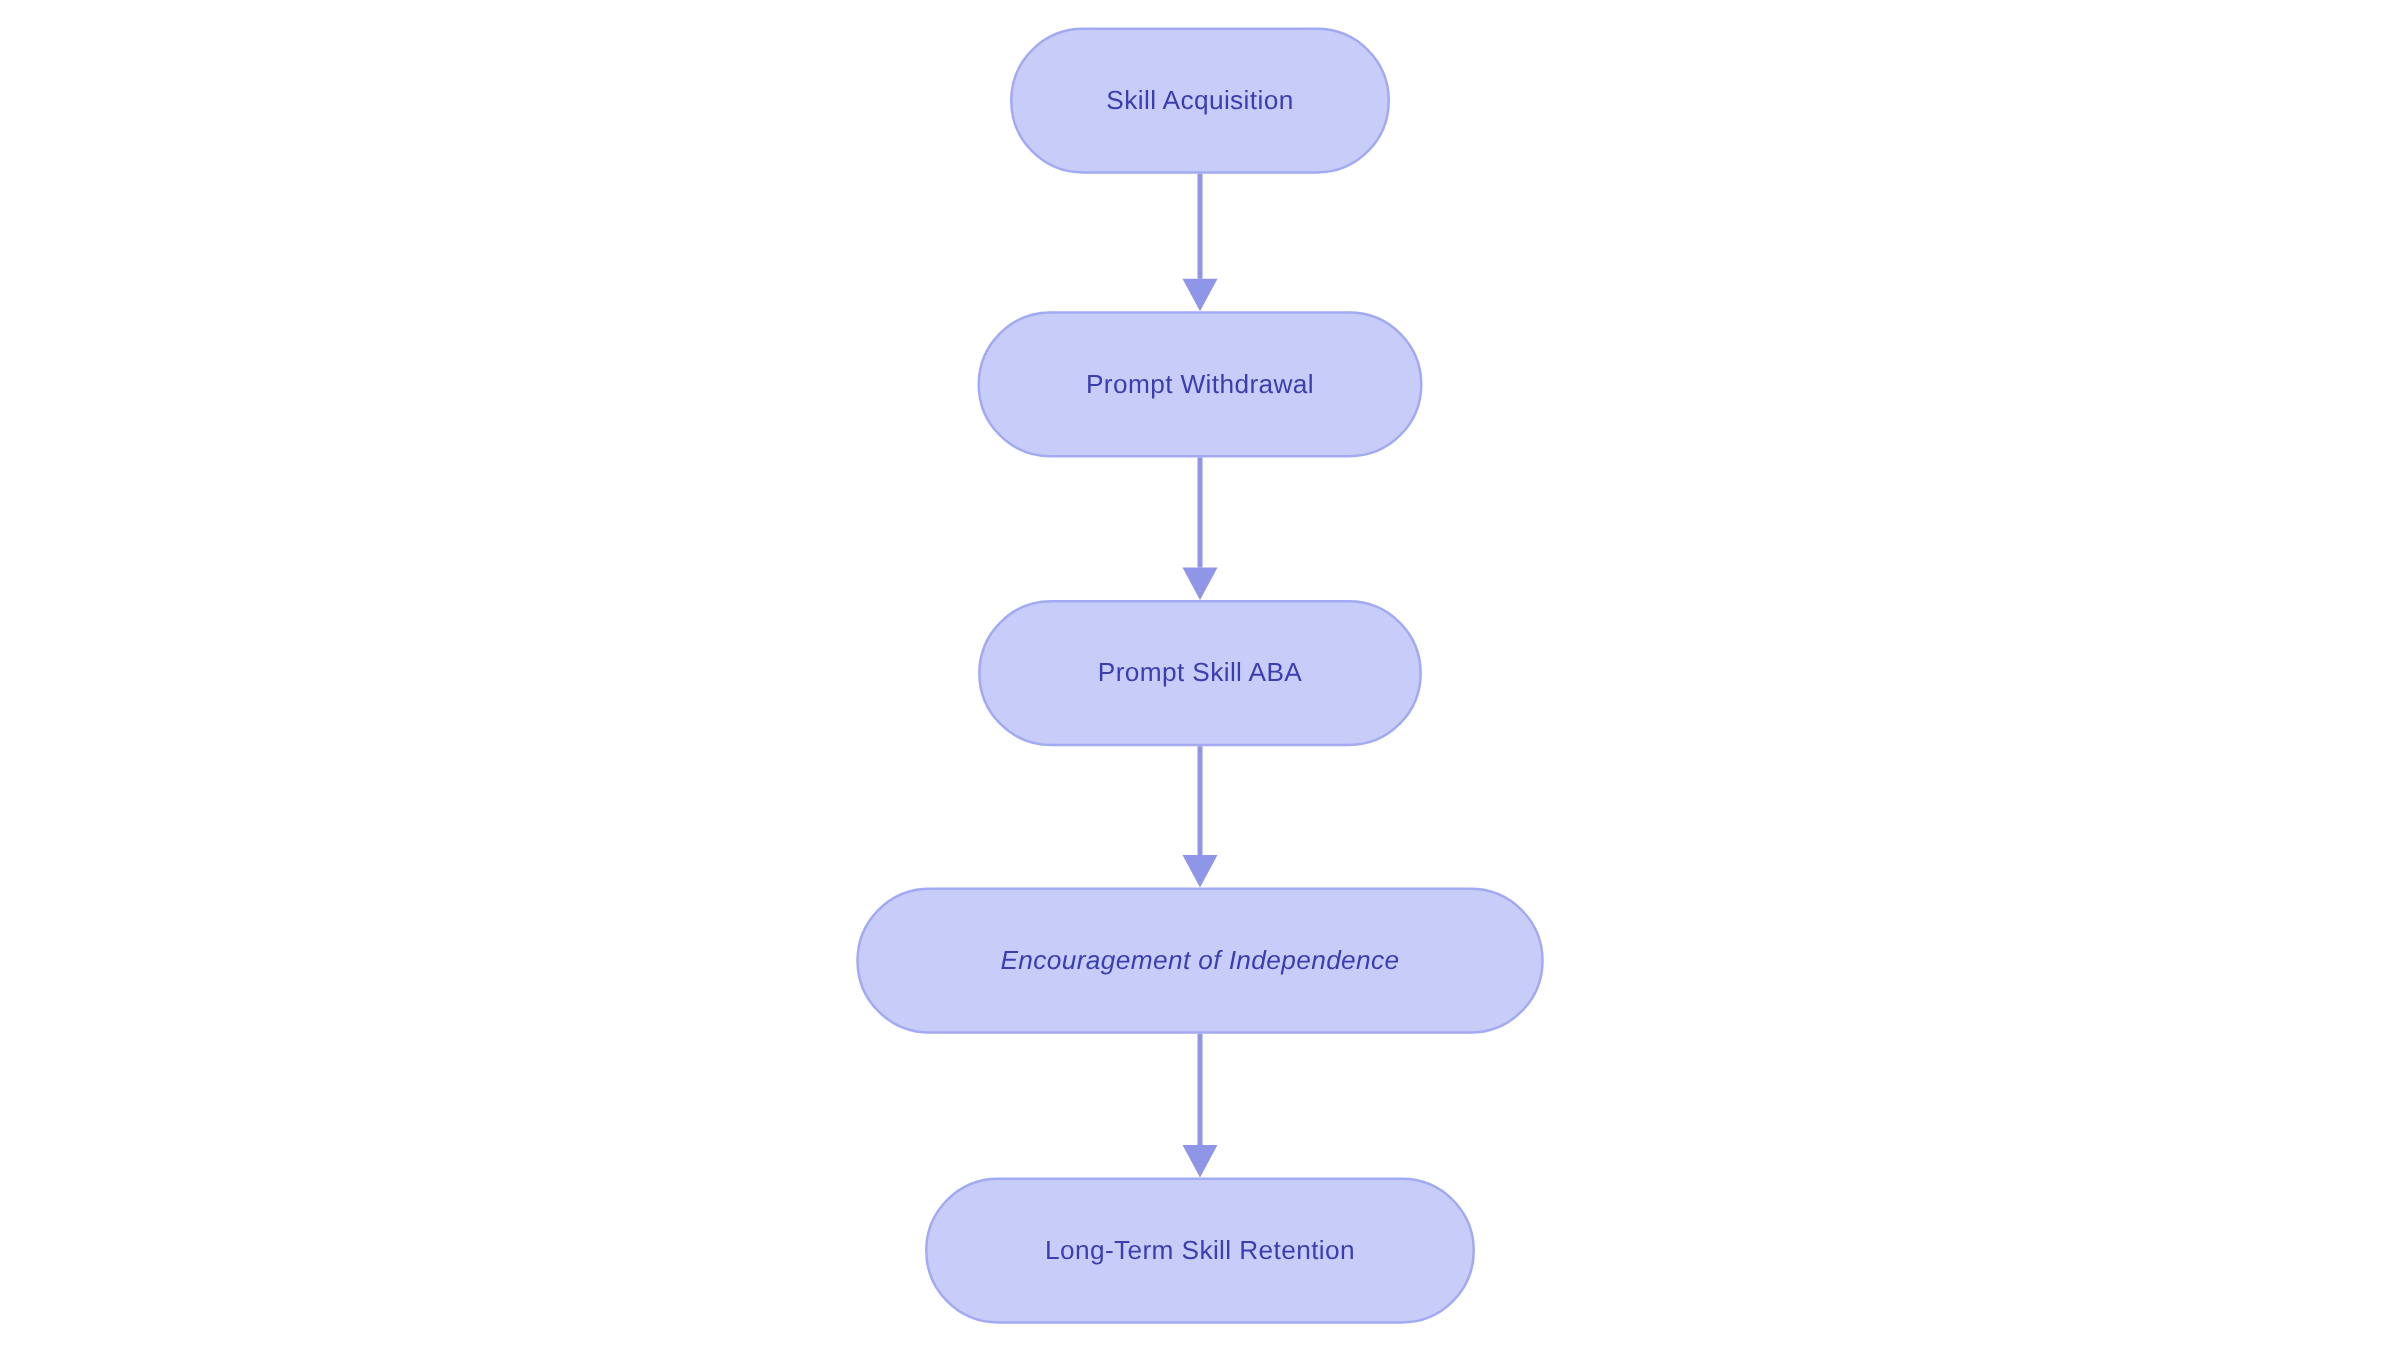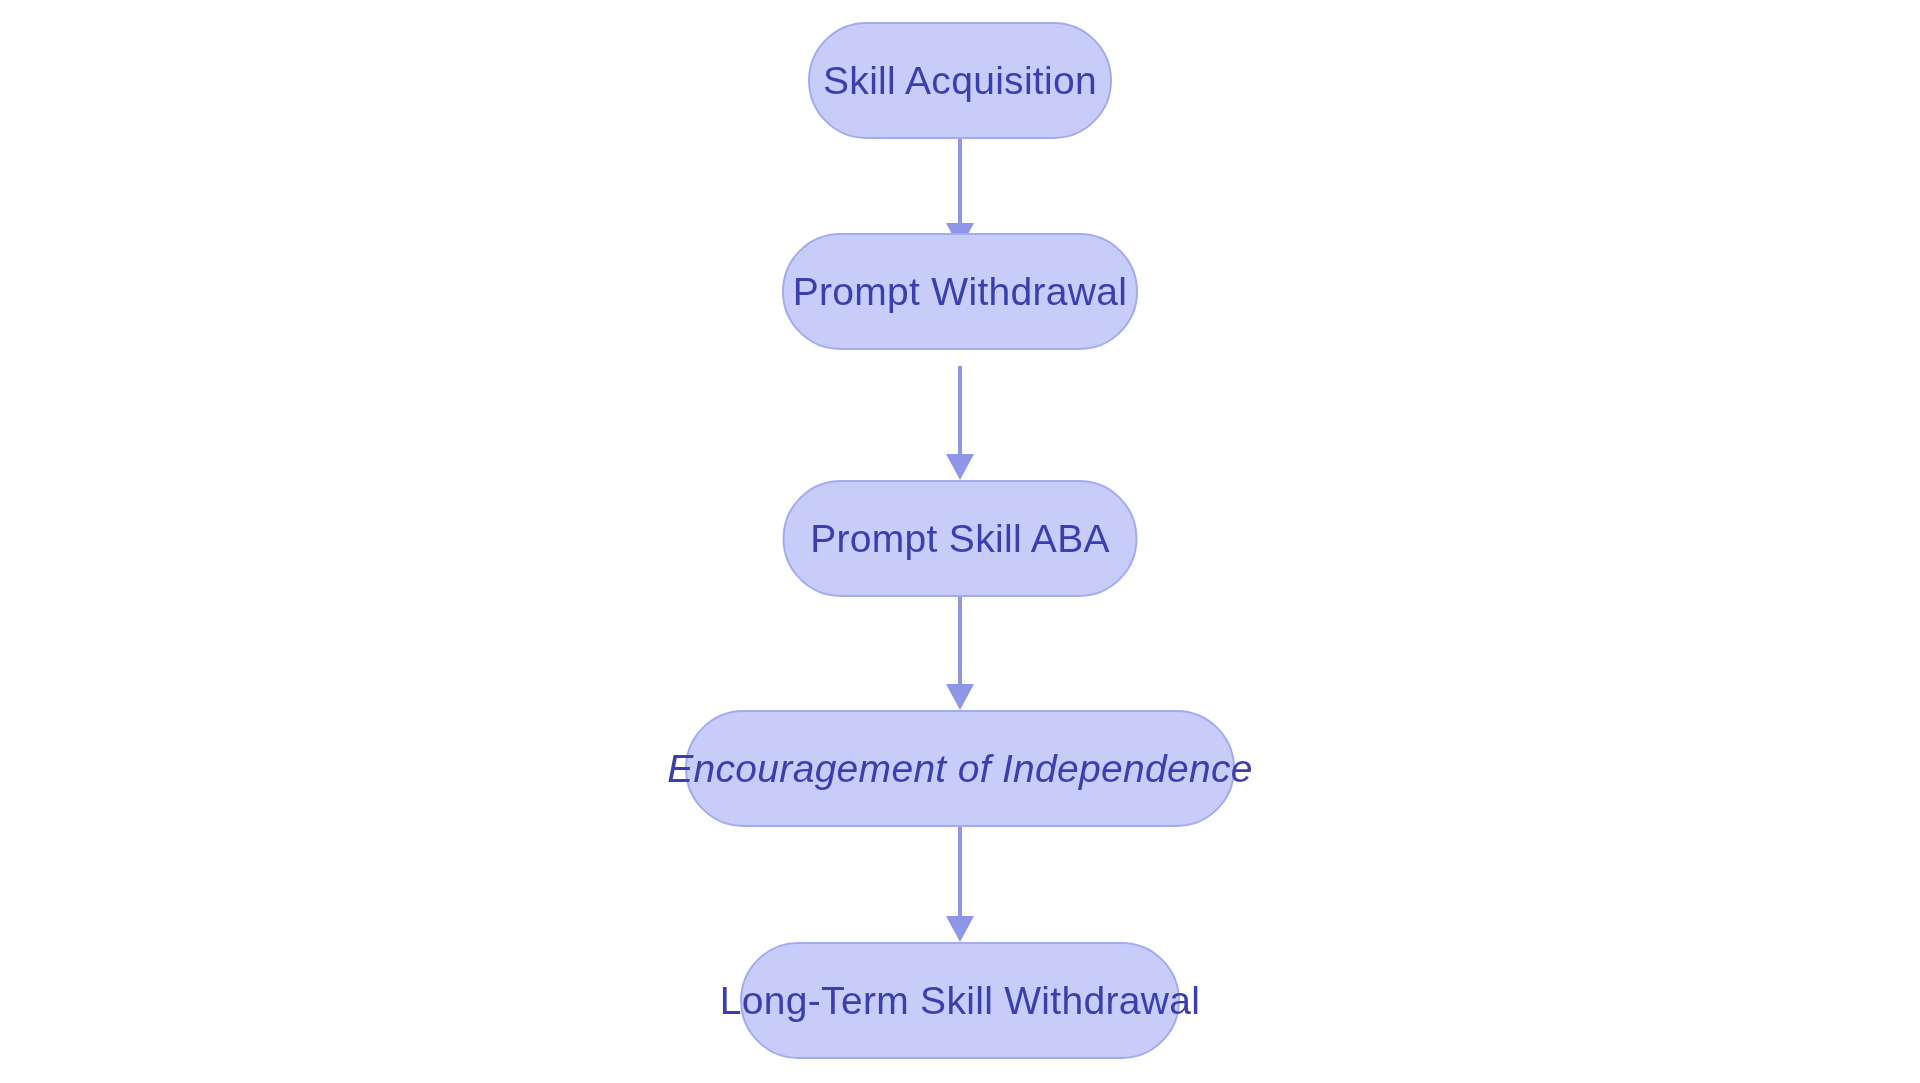--- a/index.html
+++ b/index.html
@@ -28,27 +28,27 @@
     height: 117px;
     background: var(--node-fill);
     border: 2px solid var(--node-border);
     border-radius: 60px;
     display: flex;
     align-items: center;
     justify-content: center;
   }
   .node-label {
     color: var(--node-text);
-    font-size: 39px;
+    font-size: 21px;
     line-height: 1;
     white-space: nowrap;
     letter-spacing: 0.3px;
   }
   .n1 { top: 22px;  width: 304px; }
-  .n2 { top: 233px; width: 356px; }
+  .n2 { top: 249px; width: 356px; }
   .n3 { top: 480px; width: 355px; }
   .n4 { top: 710px; width: 550px; font-style: italic; }
   .n5 { top: 942px; width: 440px; }
 
   .arrow {
     position: absolute;
     left: 50%;
     transform: translateX(-50%);
     width: 28px;
     display: flex;
@@ -107,16 +107,16 @@
   <div class="node n4">
     <span class="node-label">Encouragement of Independence</span>
   </div>
 
   <div class="arrow a4">
     <div class="shaft"></div>
     <div class="head"></div>
   </div>
 
   <div class="node n5">
-    <span class="node-label">Long-Term Skill Withdrawal</span>
+    <span class="node-label">Long-Term Skill Retention</span>
   </div>
 
 </div>
 
 </body></html>

